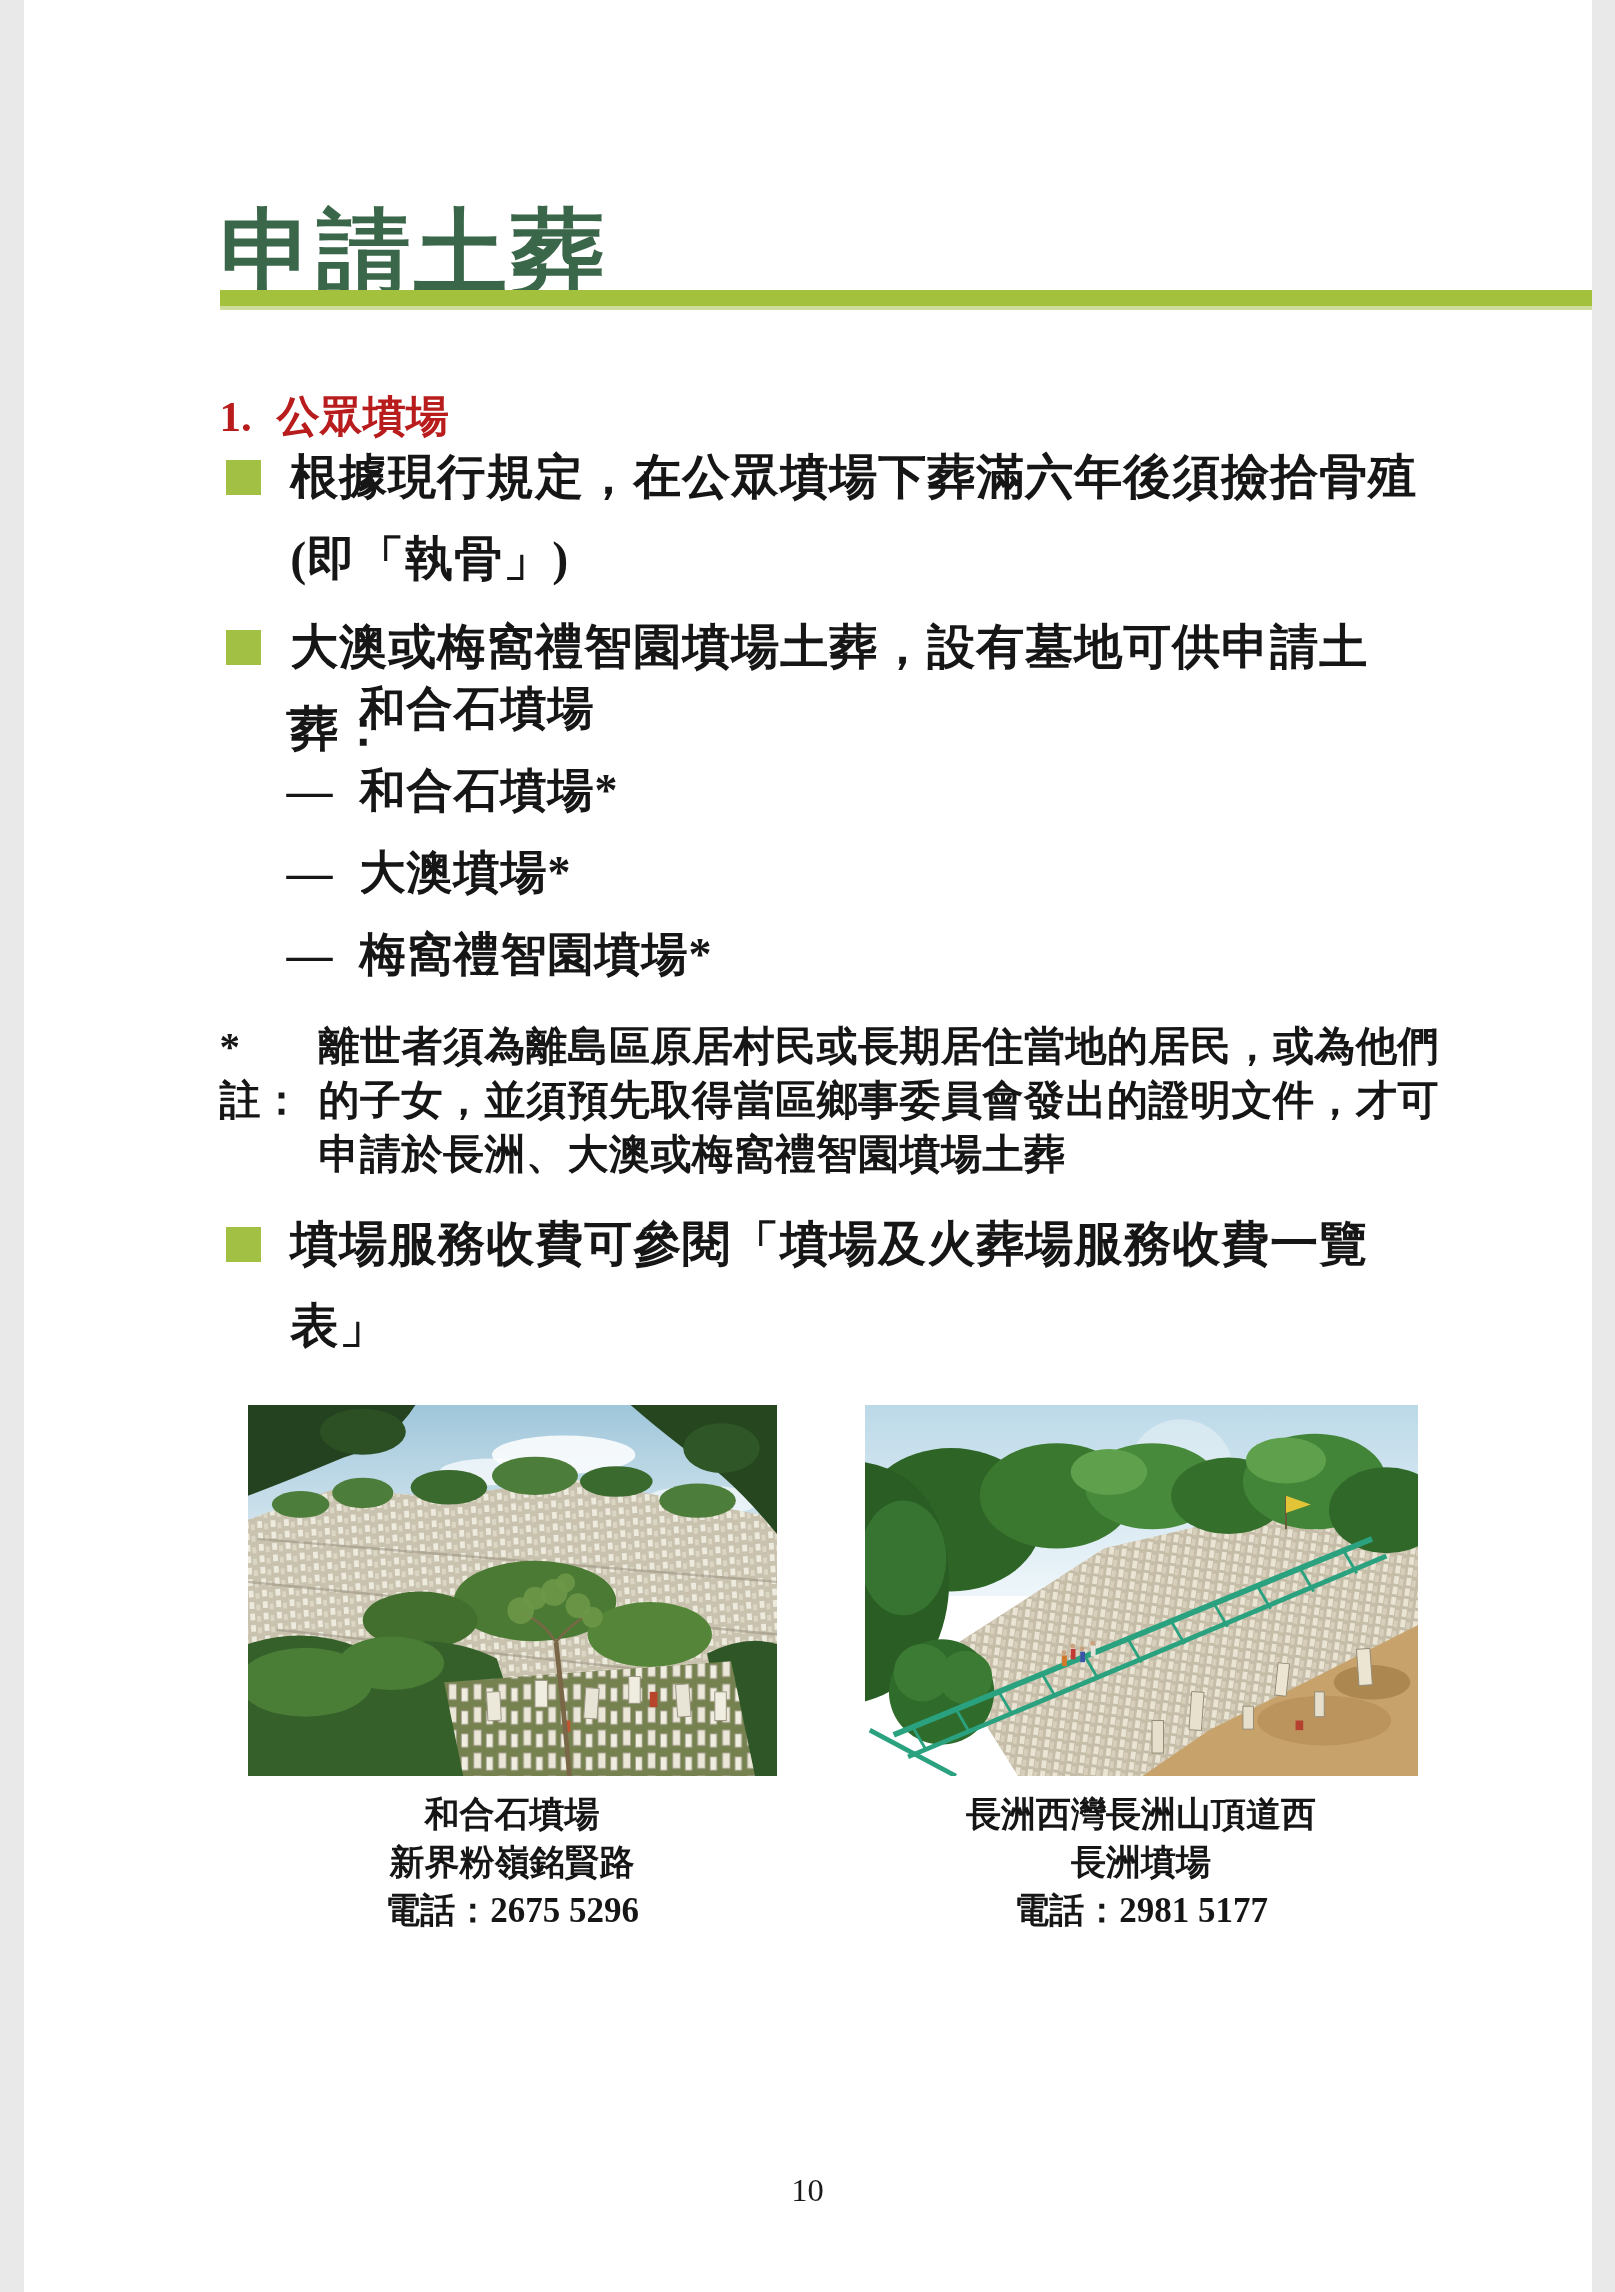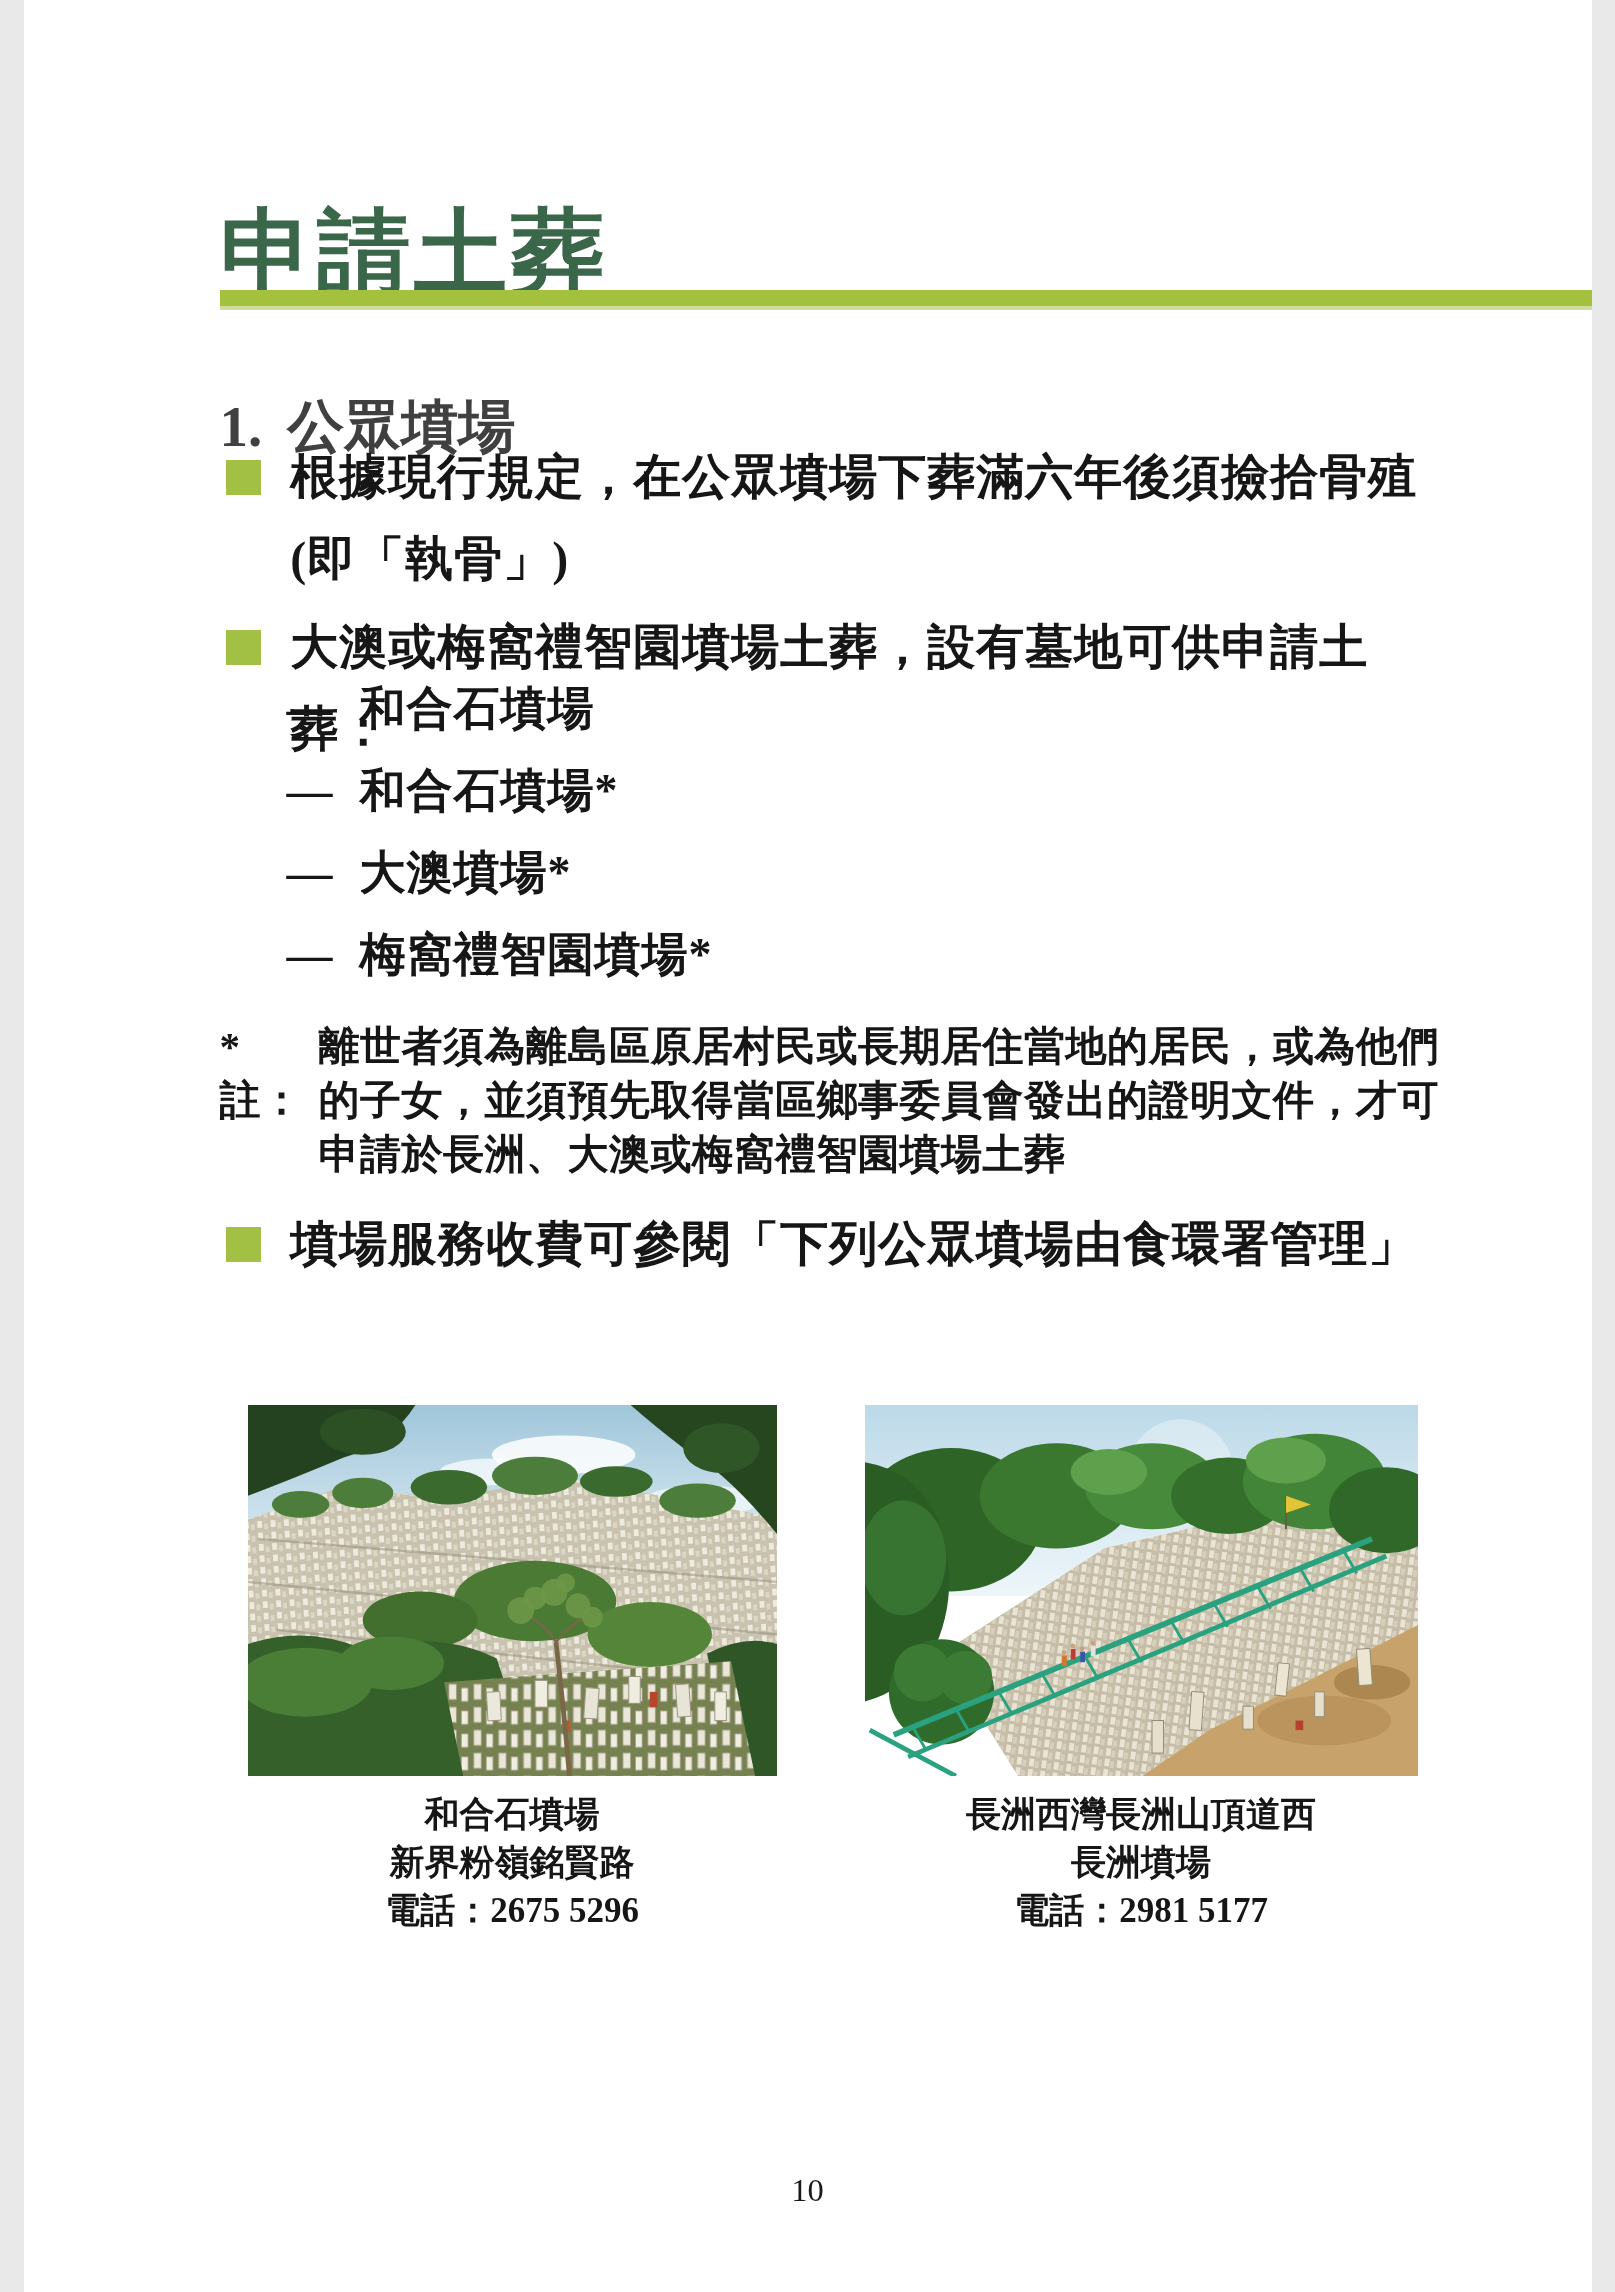--- a/index.html
+++ b/index.html
@@ -12,22 +12,22 @@
   .doc-title{
     position:absolute;left:197px;top:140px;
     font-size:93px;font-weight:bold;color:#3a6649;letter-spacing:3.8px;line-height:1.1;
   }
   .title-bar{
     position:absolute;left:196px;top:290px;right:0;height:16.3px;
     background:#a3c13c;border-bottom:4.8px solid #cedd9d;
   }
   
   .section-heading{
-    position:absolute;left:196px;top:349px;
-    font-size:57px;font-weight:bold;color:#404040;line-height:1.1;white-space:nowrap;
+    position:absolute;left:196px;top:357px;
+    font-size:43px;font-weight:bold;color:#b91c1c;line-height:1.1;white-space:nowrap;
   }
   .section-heading .sec-label{margin-left:25px;}
   
   .bullet{position:absolute;left:196px;display:flex;align-items:flex-start;}
   .bullet .sq{
     flex:0 0 35px;height:35px;background:#a2c144;margin:24px 0 0 6.7px;
   }
   .bullet p{
     margin:0 0 0 29px;font-size:48px;font-weight:bold;line-height:82px;
     width:1164px;letter-spacing:1px;
@@ -102,21 +102,21 @@
     </li>
   </ul>
 
   <div class="footnote">
     <span class="fn-label">*註：</span>
     <span class="fn-text">離世者須為離島區原居村民或長期居住當地的居民，或為他們的子女，並須預先取得當區鄉事委員會發出的證明文件，才可申請於長洲、大澳或梅窩禮智園墳場土葬</span>
   </div>
 
   <div class="bullet bullet-3">
     <span class="sq"></span>
-    <p>墳場服務收費可參閱「下列公眾墳場由食環署管理」</p>
+    <p>墳場服務收費可參閱「墳場及火葬場服務收費一覽表」</p>
   </div>
 
   <figure class="photo-figure left">
     <svg width="529" height="371" viewBox="0 0 553 388" preserveAspectRatio="none">
       <defs>
         <linearGradient id="sky1" x1="0" y1="0" x2="0" y2="1">
           <stop offset="0" stop-color="#9fc6da"></stop>
             <stop offset="1" stop-color="#e8f2f7"></stop>
         </linearGradient>
         <pattern id="gpat1" width="14" height="12" patternUnits="userSpaceOnUse" patternTransform="rotate(-4)">

